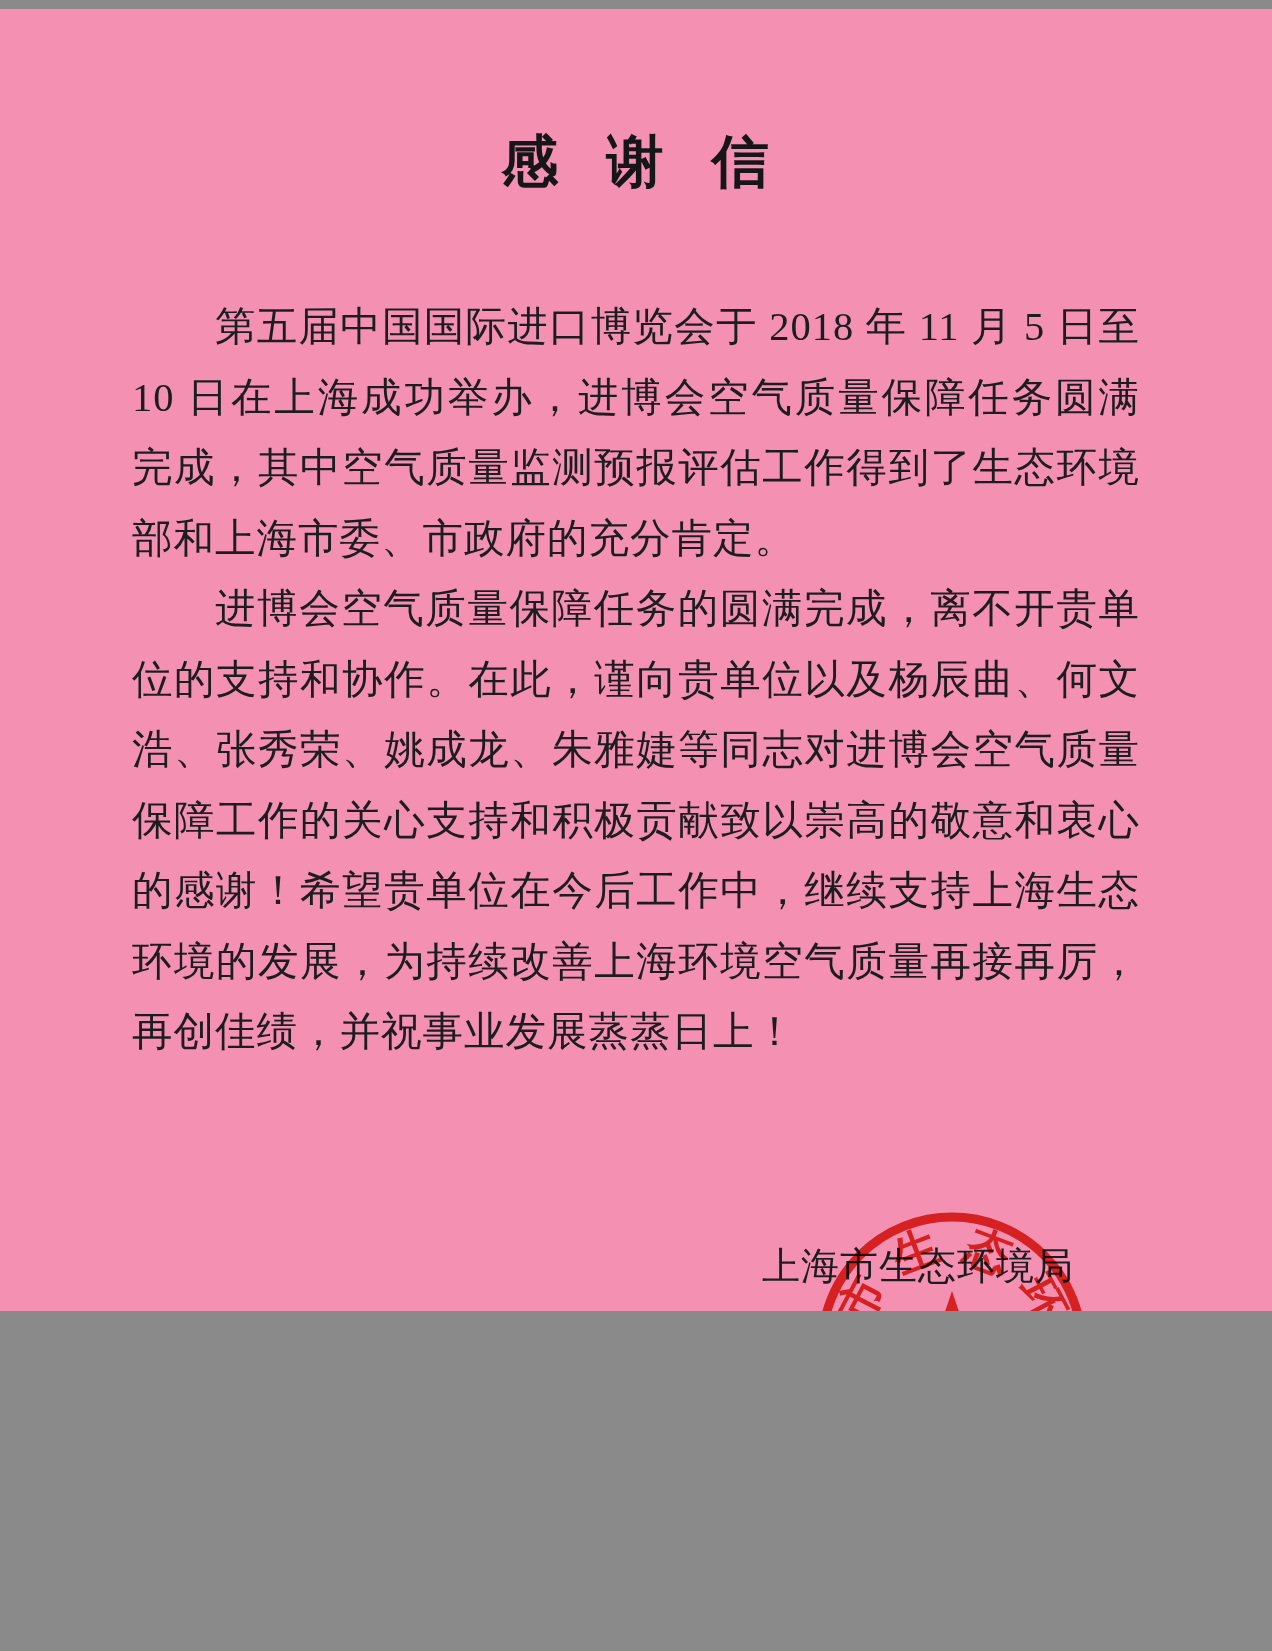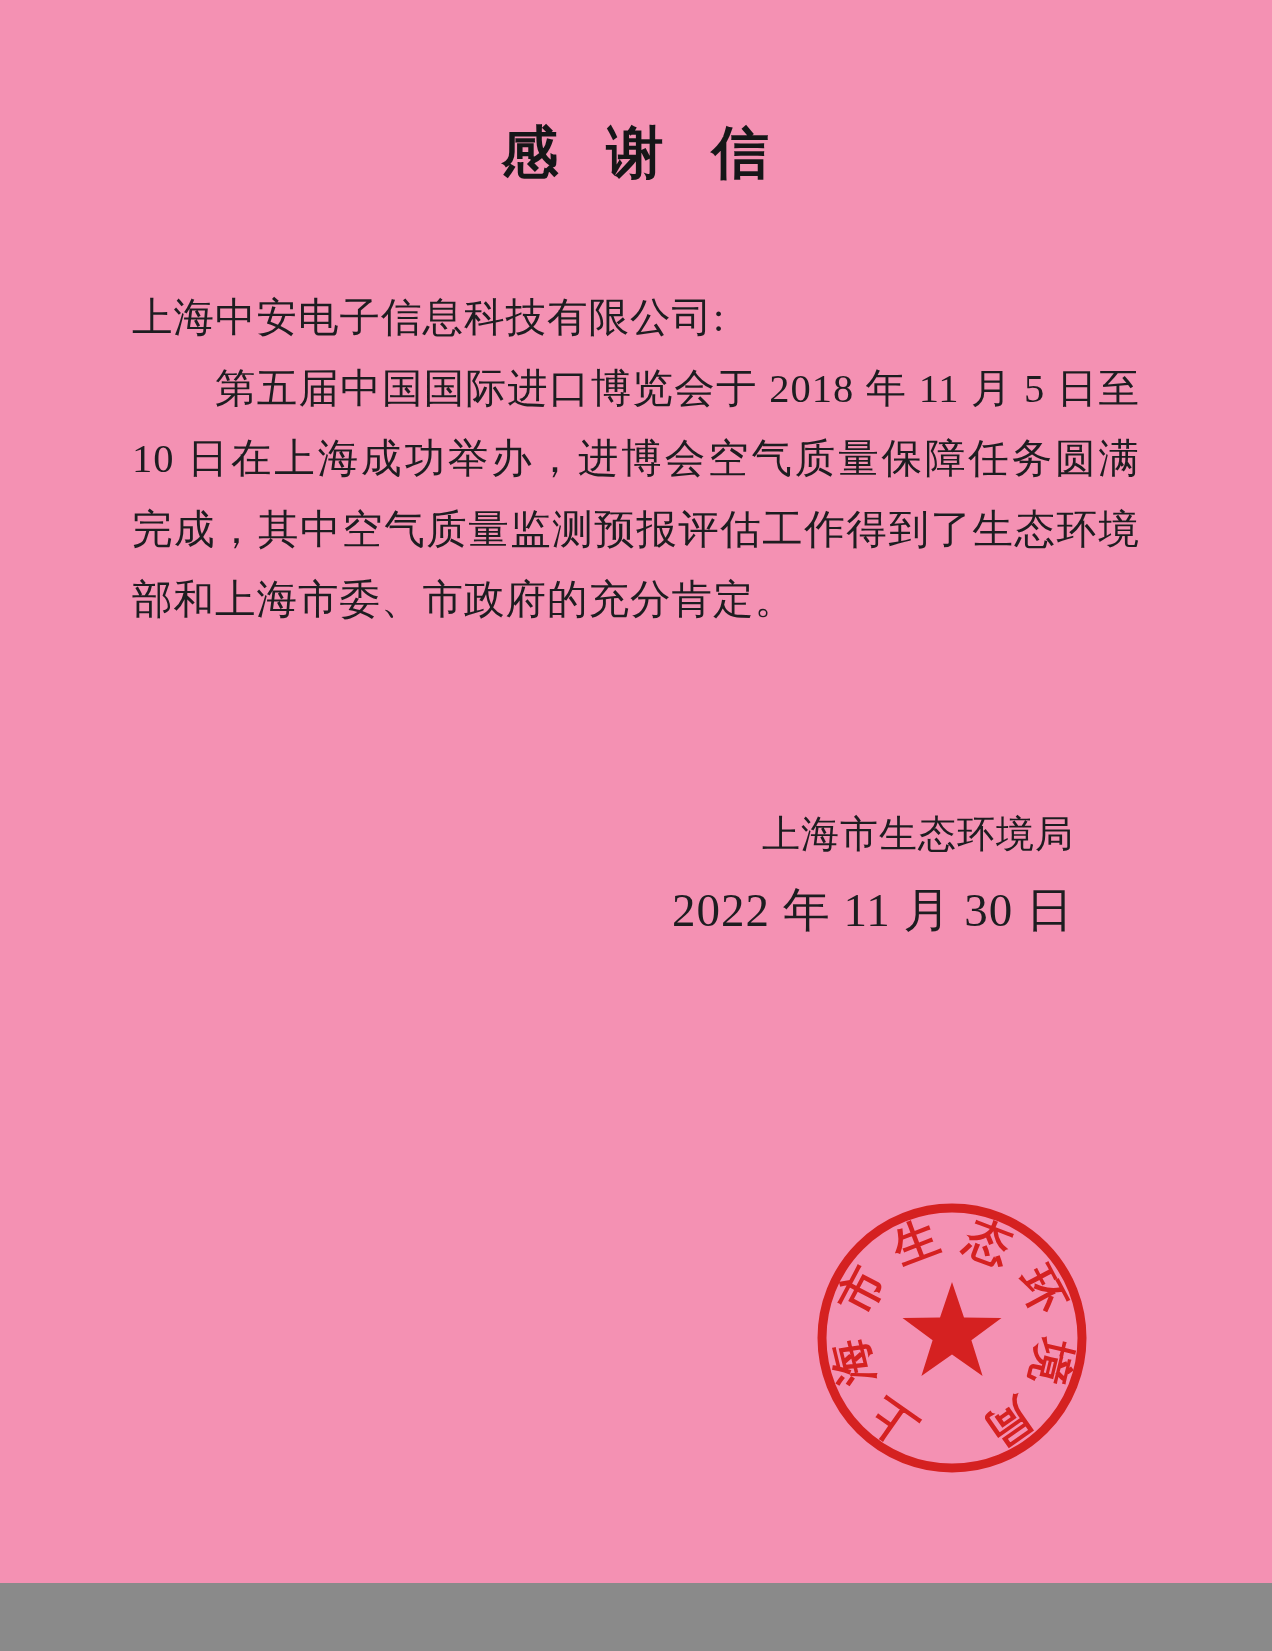--- a/index.html
+++ b/index.html
@@ -1,21 +1,21 @@
 <!DOCTYPE html>
 <html lang="zh"><head>
 <meta charset="utf-8">
 <style>
   * { margin: 0; padding: 0; box-sizing: border-box; }
   html, body { background: #8a8a8a; }
   .page {
     position: relative;
     width: 1272px;
-    height: 1583px;
-    margin: 0 auto;
+    height: 1302px;
+    margin: 9px auto;
     background: #f491b3;
     overflow: hidden;
     font-family: "Liberation Serif", "DejaVu Serif", serif;
     color: #1d1d20;
   }
   .title {
     padding-top: 122px;
     text-align: center;
     font-size: 57px;
     line-height: 62px;
@@ -69,22 +69,22 @@
   }
 </style>
 </head>
 <body>
 
 <div class="page">
 
   <div class="title">感 谢 信</div>
 
   <div class="body-text">
-    <div class="salutation">上海中安电子信息科技有限公司:</div>
     <p class="para">第五届中国国际进口博览会于 2018 年 11 月 5 日至 10 日在上海成功举办，进博会空气质量保障任务圆满完成，其中空气质量监测预报评估工作得到了生态环境部和上海市委、市政府的充分肯定。</p>
+    <p class="para">进博会空气质量保障任务的圆满完成，离不开贵单位的支持和协作。在此，谨向贵单位以及杨辰曲、何文浩、张秀荣、姚成龙、朱雅婕等同志对进博会空气质量保障工作的关心支持和积极贡献致以崇高的敬意和衷心的感谢！希望贵单位在今后工作中，继续支持上海生态环境的发展，为持续改善上海环境空气质量再接再厉，再创佳绩，并祝事业发展蒸蒸日上！</p>
   </div>
 
   <div class="closing">
     <div class="org-name">上海市生态环境局</div>
     <div class="date-line">2022 年 11 月 30 日</div>
   </div>
 
   <svg class="seal" viewBox="0 0 278 278" aria-hidden="true">
 
     <circle cx="140" cy="140" r="130" fill="none" stroke="#dd2a1e" stroke-width="9"></circle>

